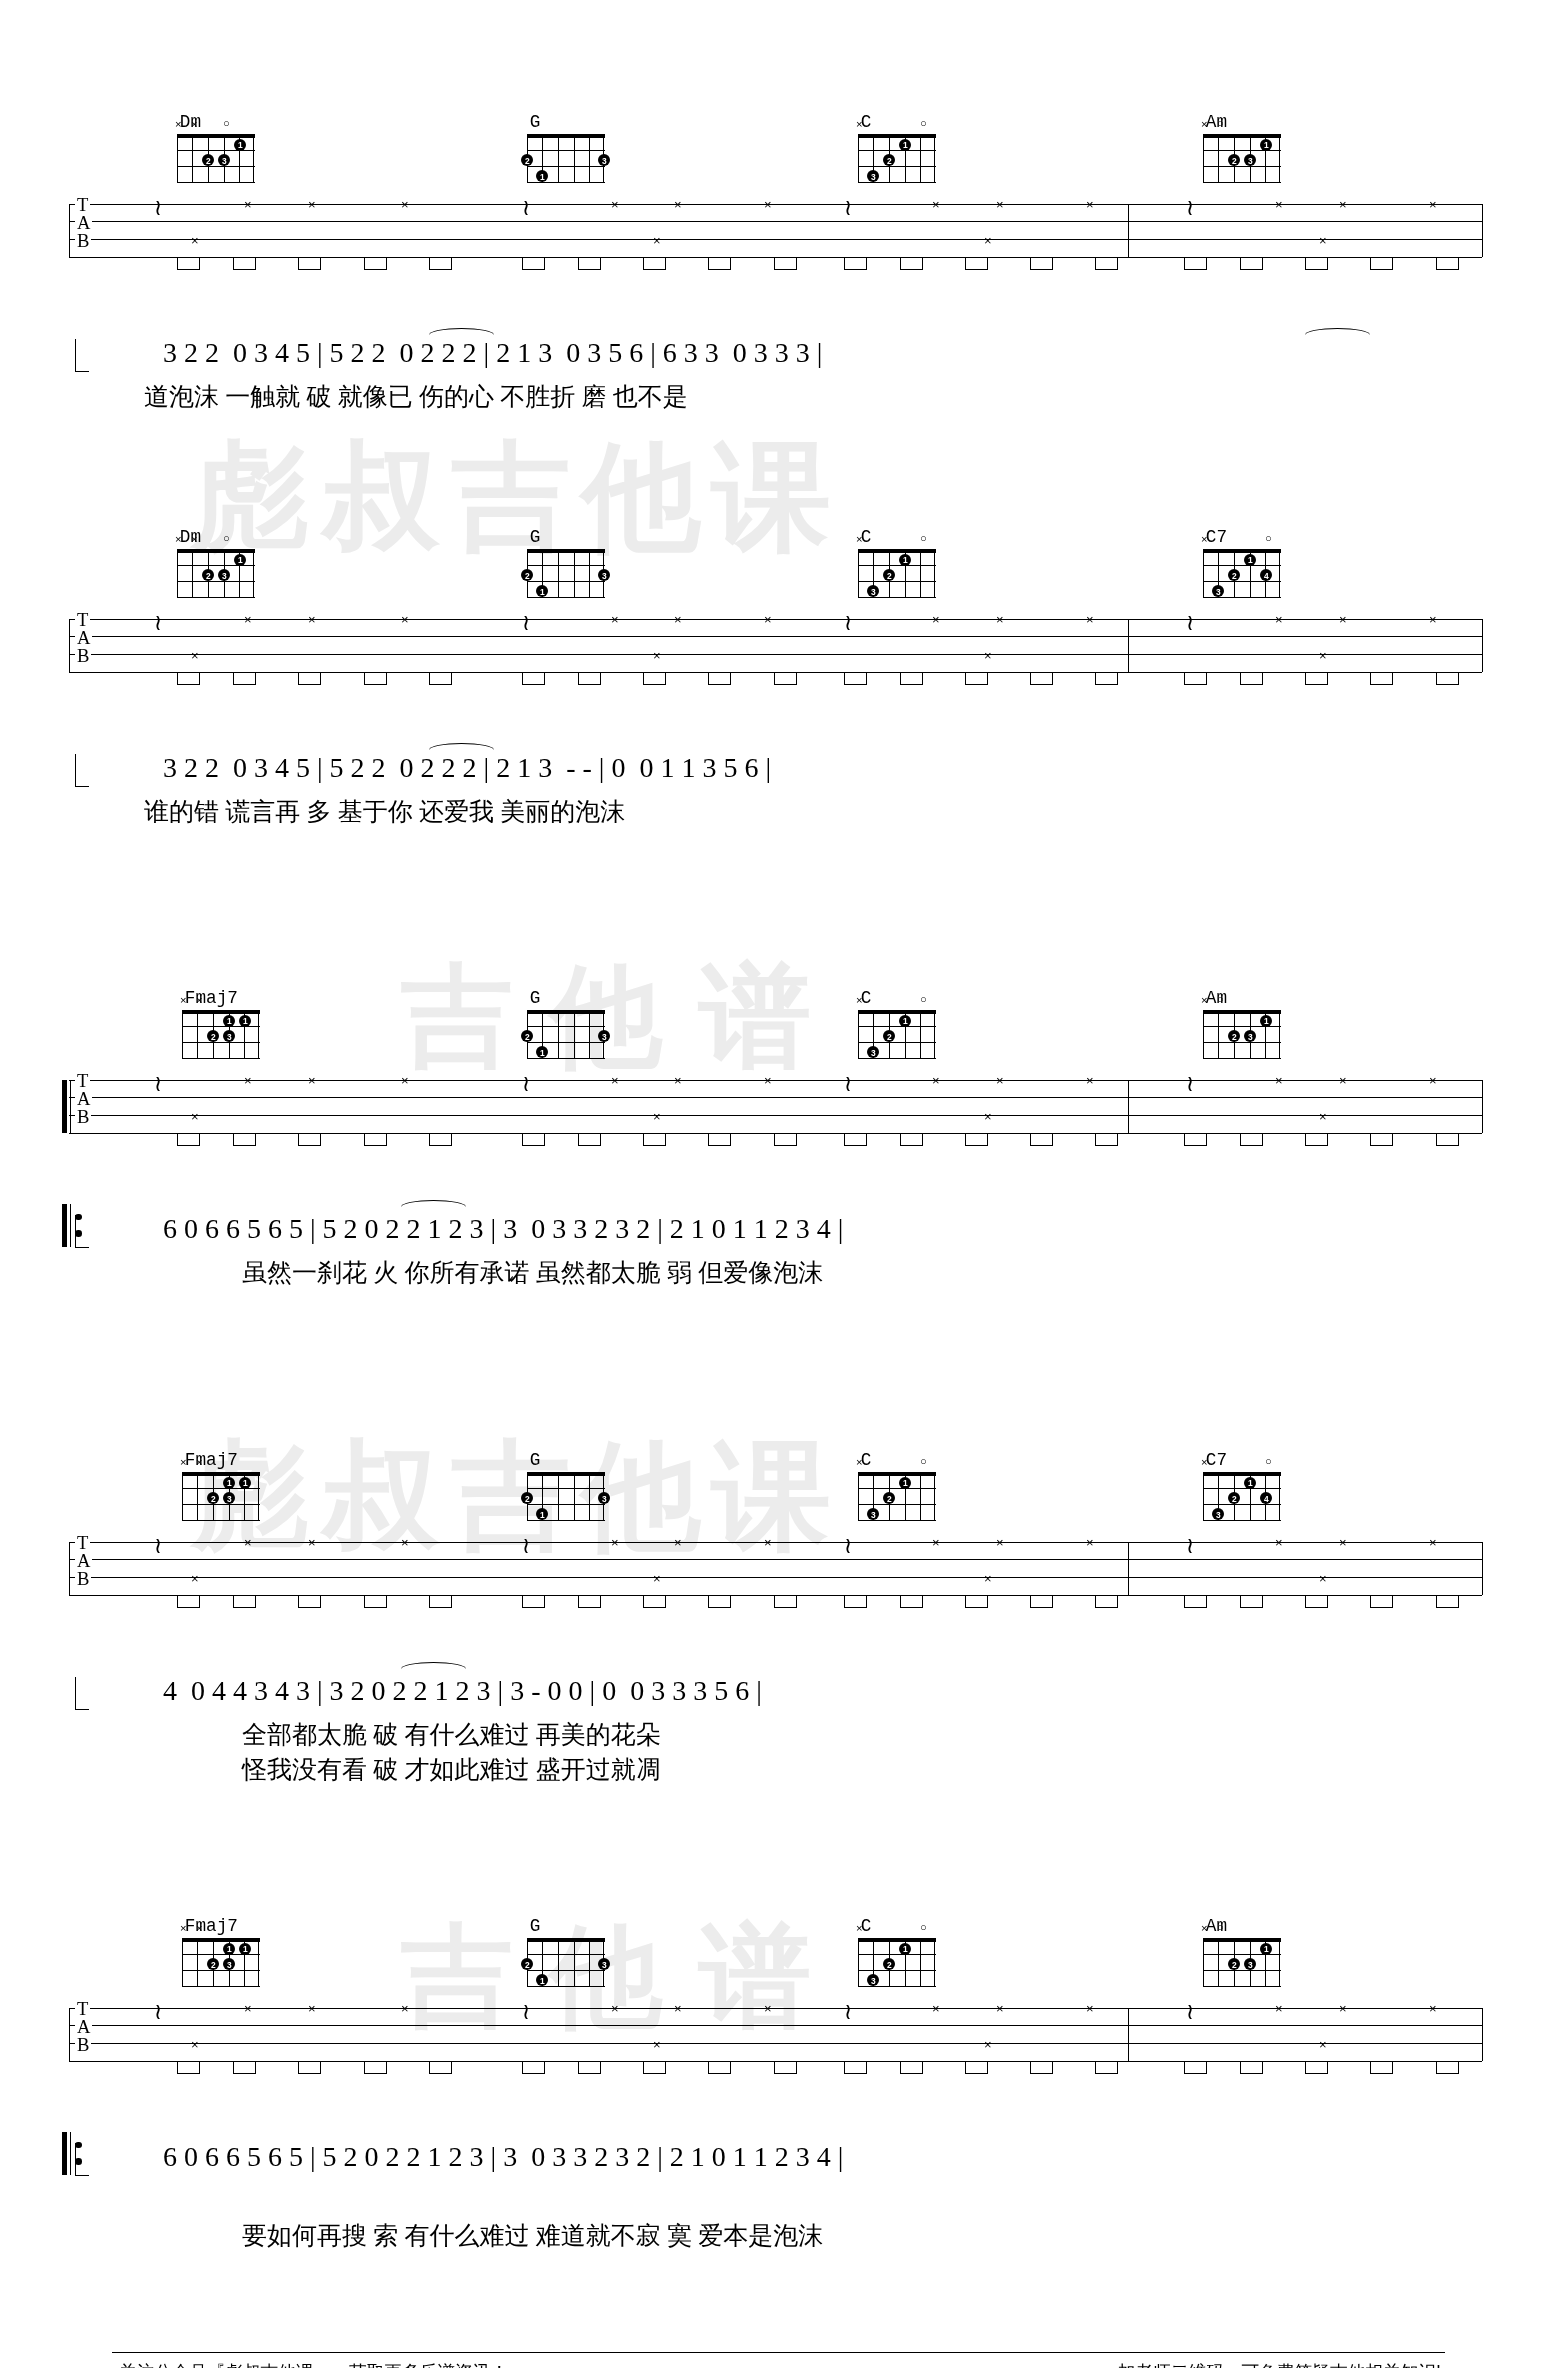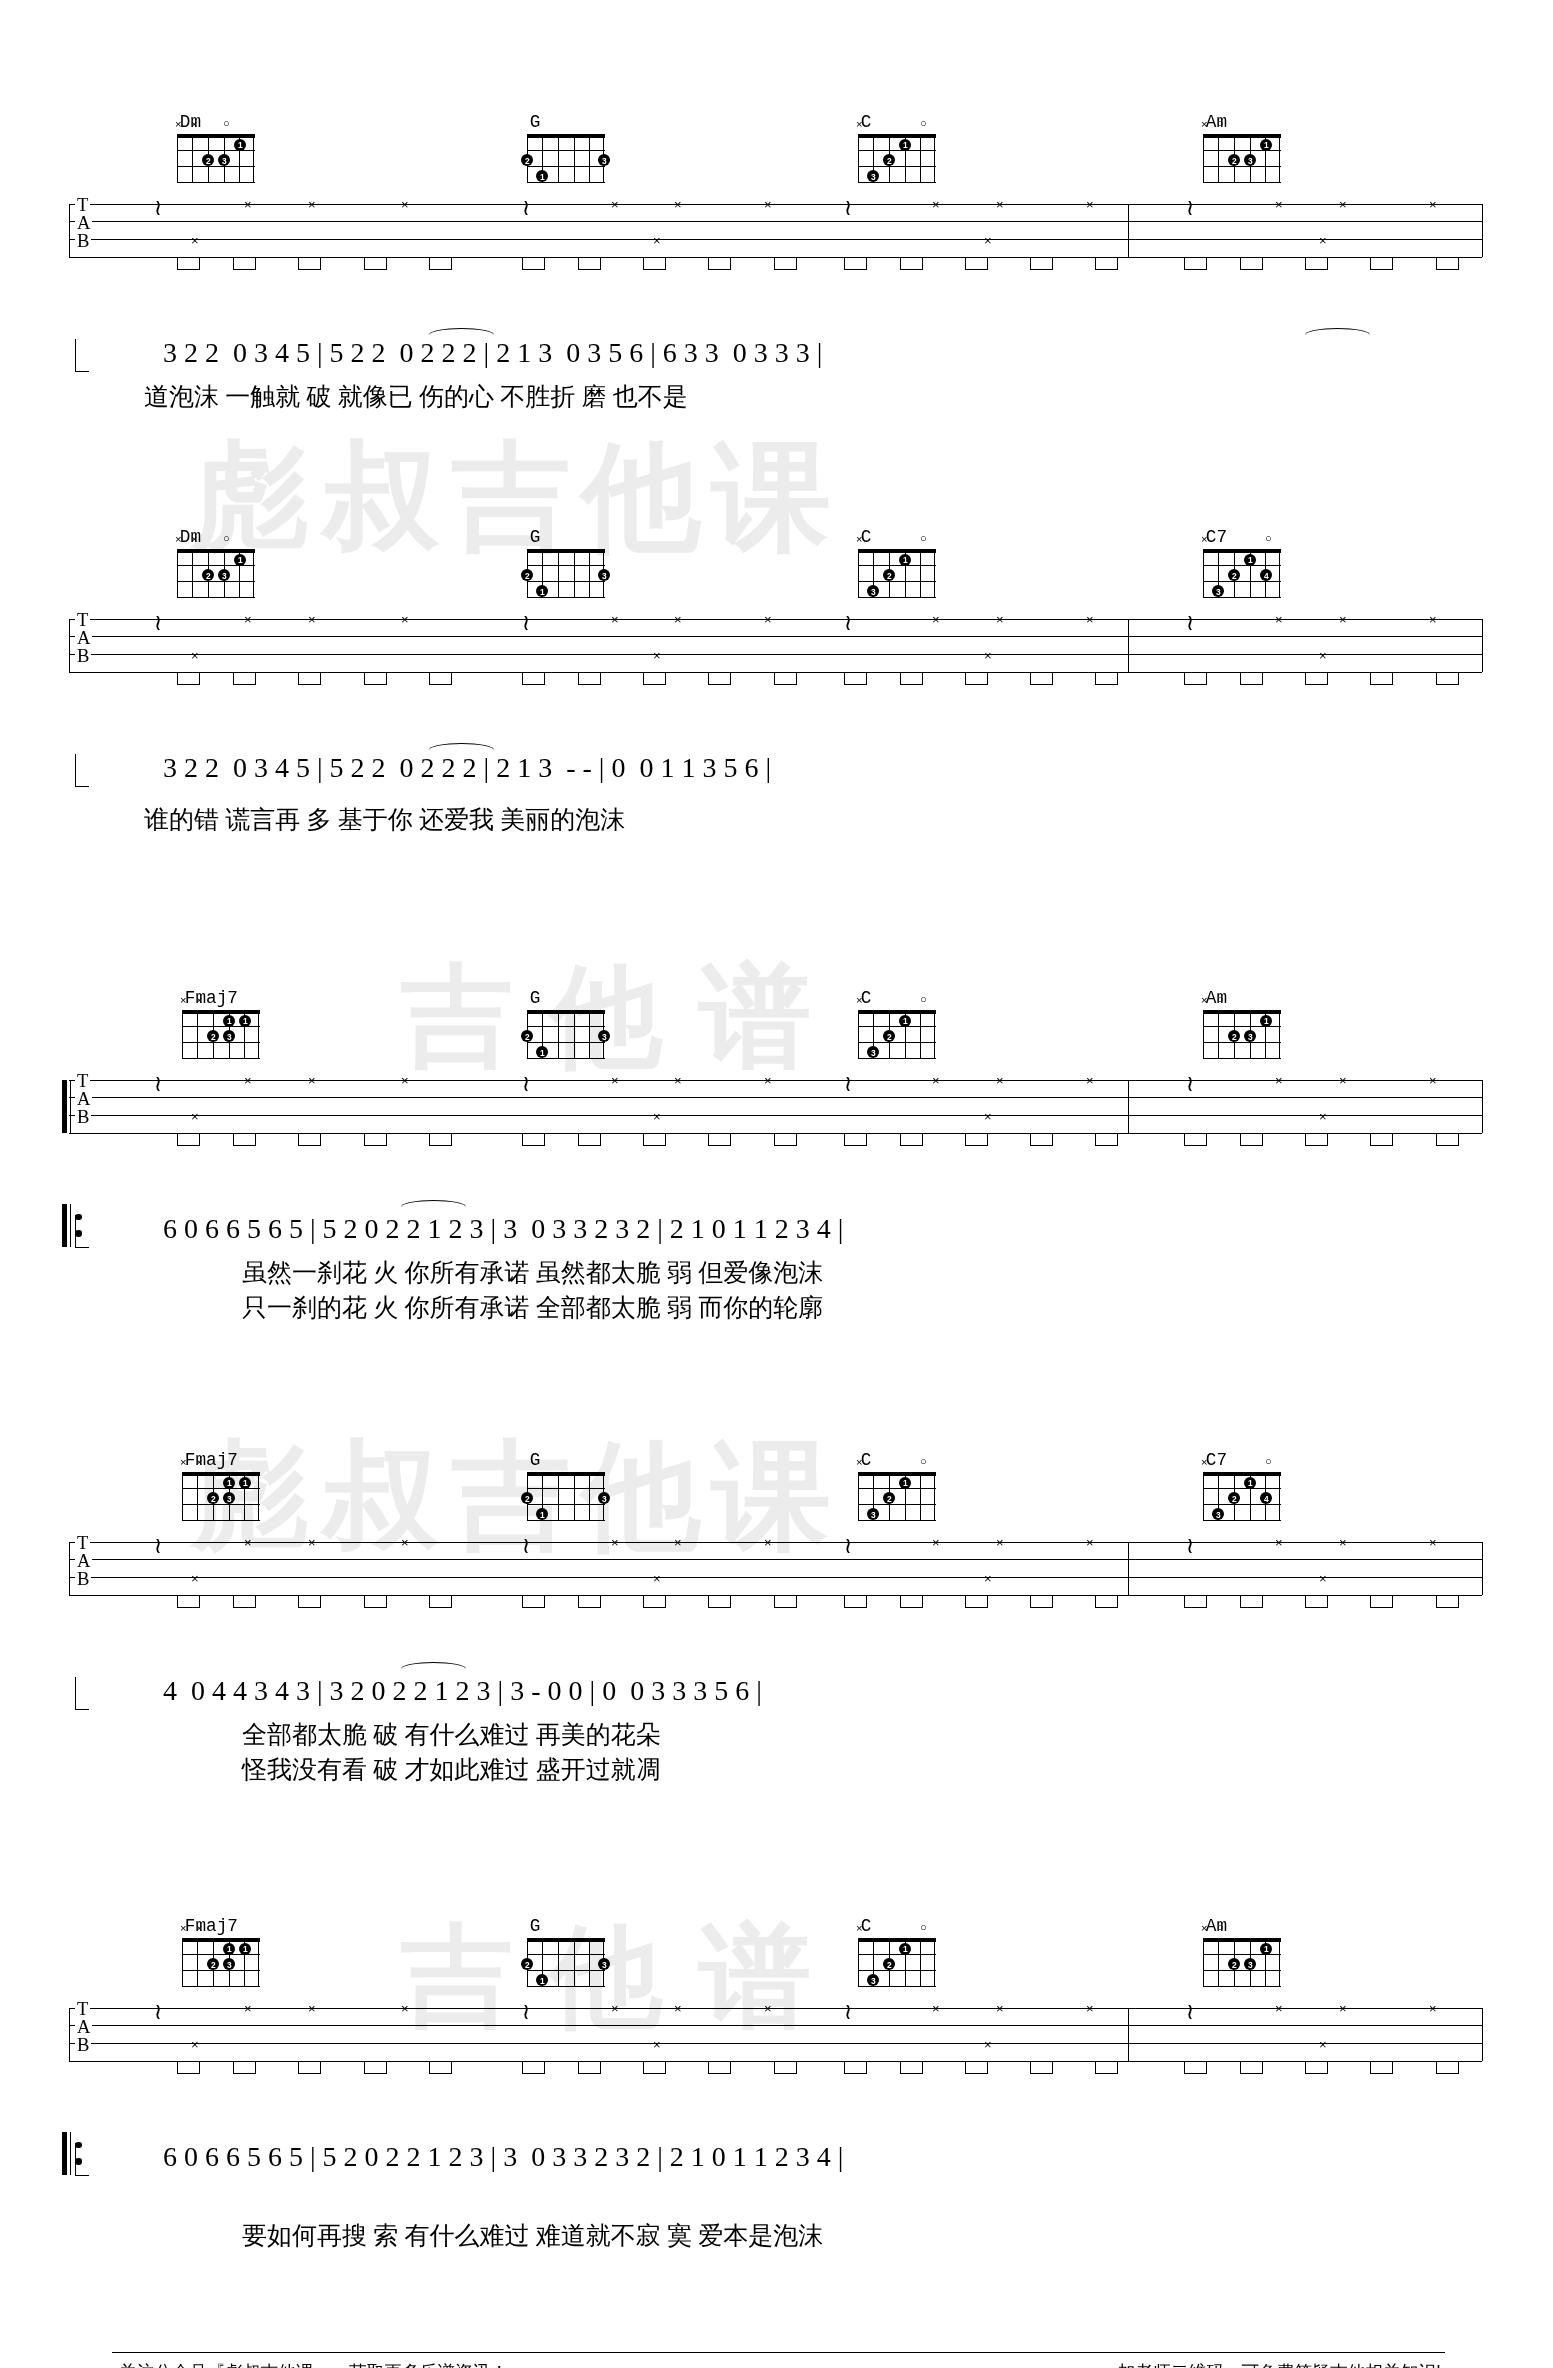--- a/index.html
+++ b/index.html
@@ -380,21 +380,21 @@
         <div class="sq" style="left:1370px;top:70px;"></div>
       <div class="sq" style="left:1436px;top:70px;"></div>
     </div>
 
     <div class="notation" style="margin-top:48px;">
       <div class="hook" style="left:75px;top:7.5px;width:13px;height:32px;border-left:1.9px solid #000;border-bottom:1.9px solid #000;"></div>
       <div class="slur" style="left:429px;top:-3.7px;width:65px;"></div>
       <div class="num" style="left:163px;top:5.6px;">3 2 2  0 3 4 5 | 5 2 2  0 2 2 2 | 2 1 3  - - | 0  0 1 1 3 5 6 |</div>
     </div>
     <div style="position:relative;height:41px;">
-      <div class="lyric" style="left:144px;top:8px;">谁的错 谎言再 多 基于你 还爱我 美丽的泡沫</div>
+      <div class="lyric" style="left:144px;top:0;">谁的错 谎言再 多 基于你 还爱我 美丽的泡沫</div>
     </div>
   </div>
 
   <div class="system" style="top:988px;">
     <div class="chordrow">
       <div class="chord" style="left:182px;">
         <div class="cname">Fmaj7</div>
         <div class="grid">
           <div class="xm" style="left:-1.9px;">×</div>
             <div class="xm" style="left:14px;">×</div>
@@ -551,21 +551,20 @@
         <div class="thick"></div>
           <div class="thin"></div>
         <div class="d1" style="top:9.3px;"></div>
           <div class="d2" style="top:26px;"></div>
       </div>
       <div class="slur" style="left:401px;top:-7.5px;width:65px;"></div>
       <div class="num" style="left:163px;top:5.6px;">6 0 6 6 5 6 5 | 5 2 0 2 2 1 2 3 | 3  0 3 3 2 3 2 | 2 1 0 1 1 2 3 4 |</div>
     </div>
     <div style="position:relative;height:73px;">
       <div class="lyric" style="left:242px;top:0;">虽然一刹花 火 你所有承诺 虽然都太脆 弱 但爱像泡沫</div>
-      <div class="lyric" style="left:242px;top:35px;">只一刹的花 火 你所有承诺 全部都太脆 弱 而你的轮廓</div>
     </div>
   </div>
 
   <div class="system" style="top:1450px;">
     <div class="chordrow">
       <div class="chord" style="left:182px;">
         <div class="cname">Fmaj7</div>
         <div class="grid">
           <div class="xm" style="left:-1.9px;">×</div>
             <div class="xm" style="left:14px;">×</div>

